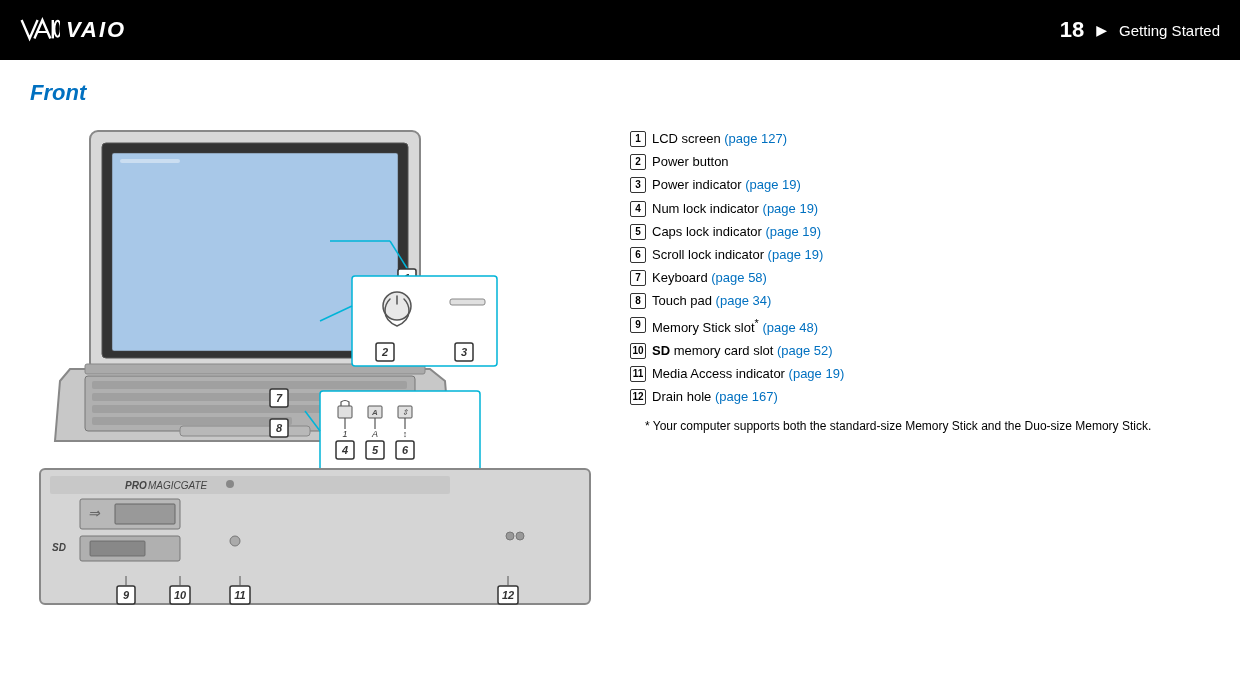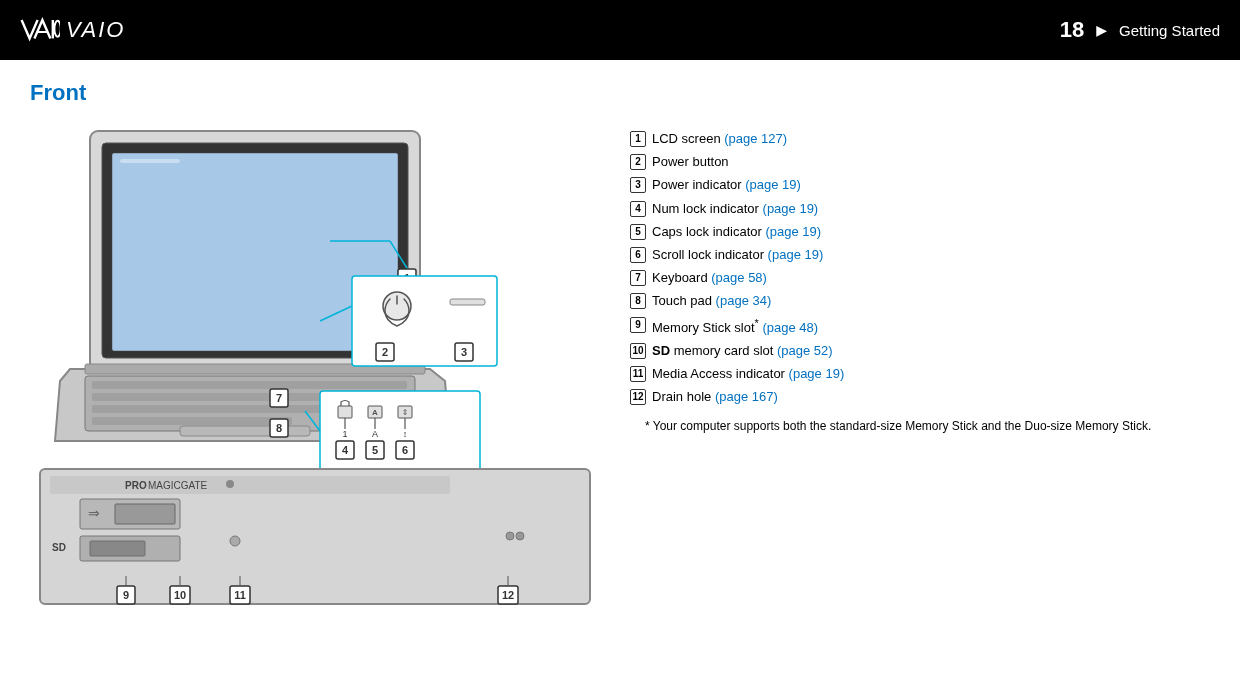--- a/index.html
+++ b/index.html
@@ -46,37 +46,38 @@
       align-items: center;
       gap: 6px;
     }
     .logo-symbol {
       width: 40px;
       height: 30px;
     }
     .logo-text {
       color: #fff;
       font-size: 22px;
-      font-weight: normal;
+      font-weight: bold;
       font-style: italic;
       letter-spacing: 2px;
     }
 
     
     #content {
       display: flex;
       padding: 20px 30px 10px 30px;
       height: calc(686px - 60px);
     }
 
     
     #left-panel {
       width: 580px;
       flex-shrink: 0;
       position: relative;
+      font-style: italic;
     }
 
     #front-title {
       color: #0070c0;
       font-size: 22px;
       font-weight: bold;
       margin-bottom: 15px;
     }
 
     

